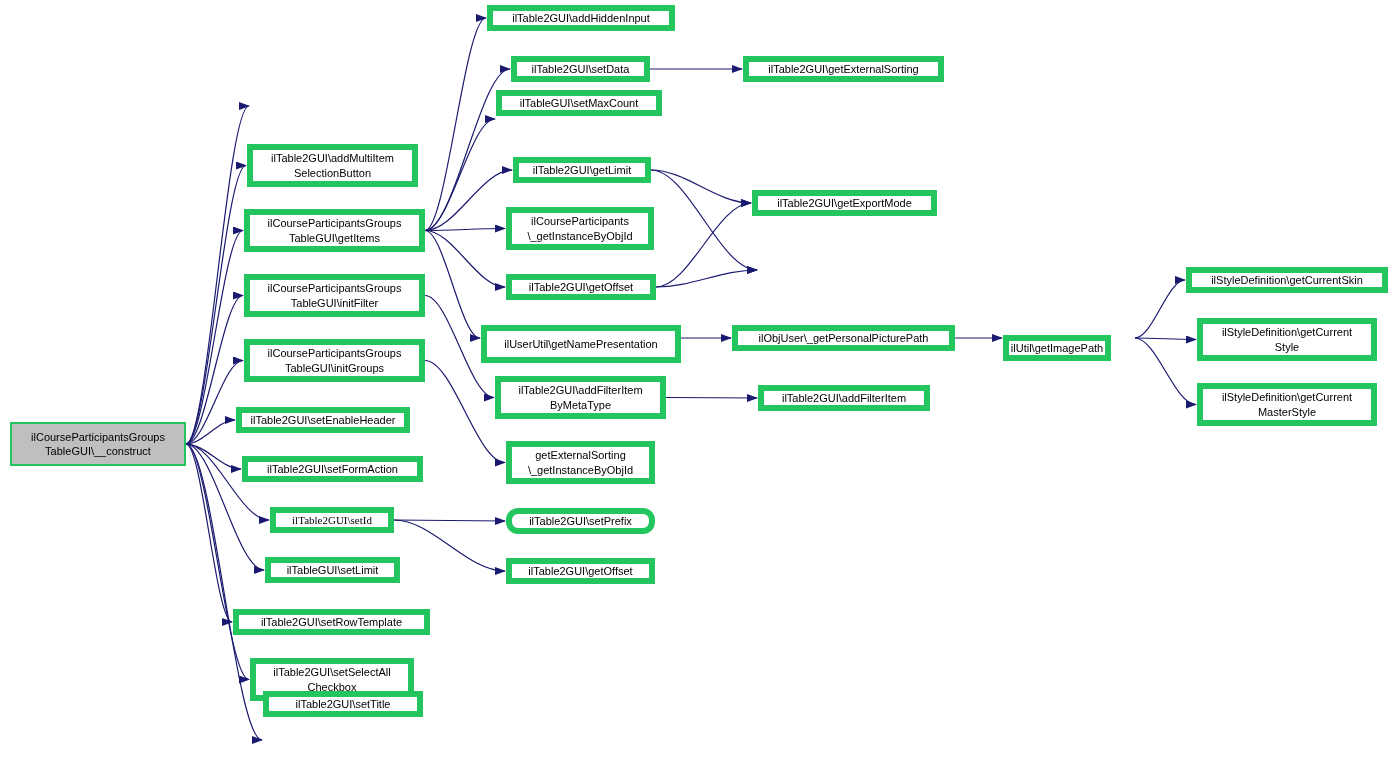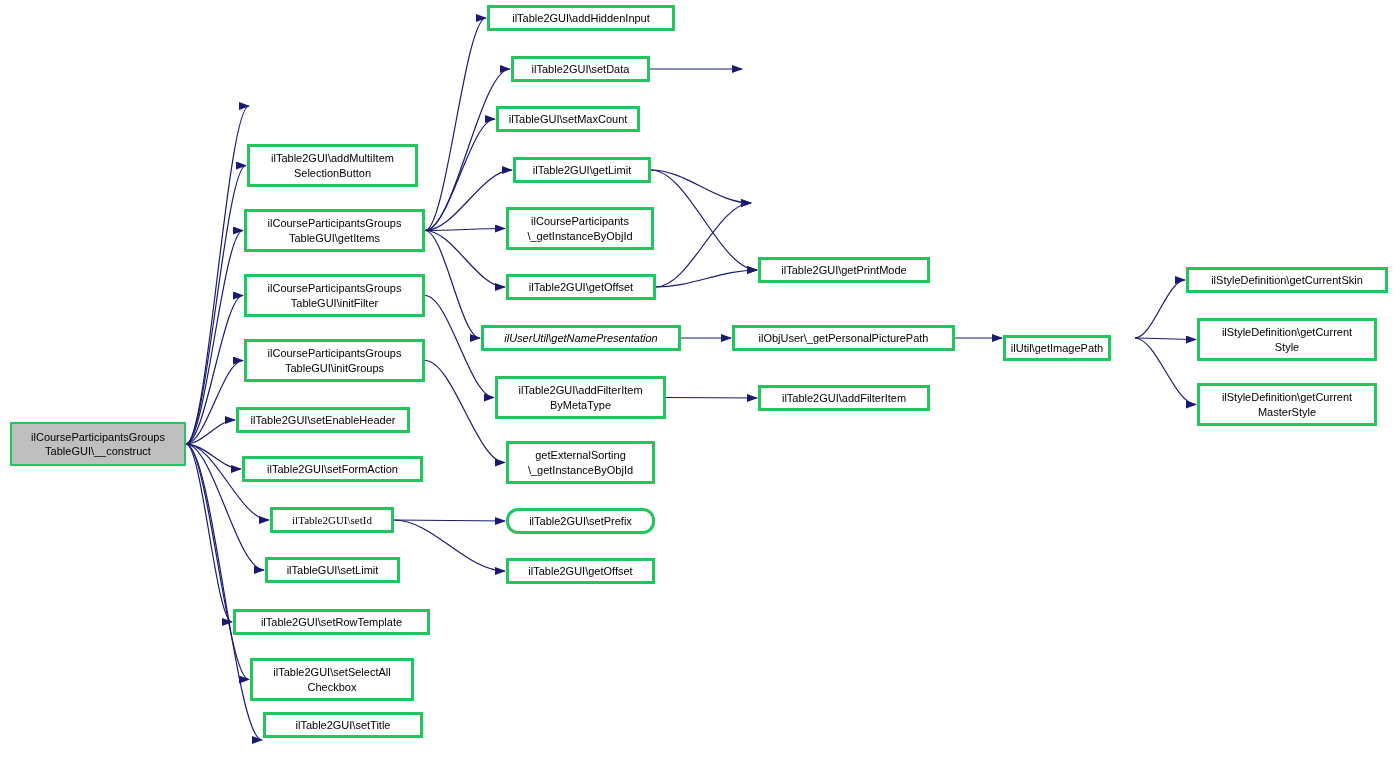--- a/index.html
+++ b/index.html
@@ -12,21 +12,21 @@
     overflow: hidden;
   }
   svg.edge-layer {
     position: absolute;
     left: 0; top: 0;
     width: 1395px; height: 759px;
   }
   .node {
     position: absolute;
     box-sizing: border-box;
-    border: 3px solid #22c55e;
+    border: 6px solid #22c55e;
     background: #ffffff;
     color: #000000;
     font-size: 11px;
     line-height: 1.3;
     display: flex;
     align-items: center;
     justify-content: center;
     text-align: center;
     white-space: pre-line;
     cursor: pointer;
@@ -95,36 +95,37 @@
 TableGUI\initFilter</div>
     <div class="node" style="left: 244px; top: 339px; width: 181px; height: 43px;">ilCourseParticipantsGroups
 TableGUI\initGroups</div>
     <div class="node" style="left: 236px; top: 407px; width: 174px; height: 26px;">ilTable2GUI\setEnableHeader</div>
     <div class="node" style="left: 242px; top: 456px; width: 181px; height: 26px;">ilTable2GUI\setFormAction</div>
     <div class="node" style="left: 270px; top: 507px; width: 124px; height: 26px; font-family: Liberation Serif, serif;">ilTable2GUI\setId</div>
     <div class="node" style="left: 265px; top: 557px; width: 135px; height: 26px;">ilTableGUI\setLimit</div>
     <div class="node" style="left: 233px; top: 609px; width: 197px; height: 26px;">ilTable2GUI\setRowTemplate</div>
     <div class="node" style="left: 250px; top: 658px; width: 164px; height: 43px;">ilTable2GUI\setSelectAll
 Checkbox</div>
-    <div class="node" style="left: 263px; top: 712px; width: 160px; height: 26px;">ilTable2GUI\setTitle</div>
+    <div class="node" style="left: 263px; top: 691px; width: 160px; height: 26px;">ilTable2GUI\setTitle</div>
     <div class="node" style="left: 487px; top: 5px; width: 188px; height: 26px;">ilTable2GUI\addHiddenInput</div>
     <div class="node" style="left: 511px; top: 56px; width: 139px; height: 26px;">ilTable2GUI\setData</div>
-    <div class="node" style="left: 496px; top: 106px; width: 144px; height: 26px;">ilTableGUI\setMaxCount</div>
+    <div class="node" style="left: 496px; top: 90px; width: 166px; height: 26px;">ilTableGUI\setMaxCount</div>
     <div class="node" style="left: 513px; top: 157px; width: 138px; height: 26px;">ilTable2GUI\getLimit</div>
     <div class="node" style="left: 506px; top: 207px; width: 148px; height: 43px;">ilCourseParticipants
 \_getInstanceByObjId</div>
     <div class="node" style="left: 506px; top: 274px; width: 150px; height: 26px;">ilTable2GUI\getOffset</div>
-    <div class="node" style="left: 481px; top: 325px; width: 200px; height: 26px; font-style: italic;">ilUserUtil\getNamePresentation</div>
+    <div class="node" style="left: 481px; top: 325px; width: 200px; height: 38px;">ilUserUtil\getNamePresentation</div>
     <div class="node" style="left: 495px; top: 376px; width: 171px; height: 43px;">ilTable2GUI\addFilterItem
 ByMetaType</div>
     <div class="node" style="left: 506px; top: 441px; width: 149px; height: 43px;">getExternalSorting
 \_getInstanceByObjId</div>
     <div class="node" style="left: 506px; top: 508px; width: 149px; height: 26px; border-radius: 12px;">ilTable2GUI\setPrefix</div>
     <div class="node" style="left: 506px; top: 558px; width: 149px; height: 26px;">ilTable2GUI\getOffset</div>
-    <div class="node" style="left: 758px; top: 257px; width: 172px; height: 26px;">ilTable2GUI\getPrintMode</div>
+    <div class="node" style="left: 743px; top: 56px; width: 201px; height: 26px;">ilTable2GUI\getExternalSorting</div>
+    <div class="node" style="left: 752px; top: 190px; width: 185px; height: 26px;">ilTable2GUI\getExportMode</div>
     <div class="node" style="left: 732px; top: 325px; width: 223px; height: 26px;">ilObjUser\_getPersonalPicturePath</div>
     <div class="node" style="left: 758px; top: 385px; width: 172px; height: 26px;">ilTable2GUI\addFilterItem</div>
     <div class="node" style="left: 1003px; top: 335px; width: 108px; height: 26px;">ilUtil\getImagePath</div>
     <div class="node" style="left: 1186px; top: 267px; width: 202px; height: 26px;">ilStyleDefinition\getCurrentSkin</div>
     <div class="node" style="left: 1197px; top: 318px; width: 180px; height: 43px;">ilStyleDefinition\getCurrent
 Style</div>
     <div class="node" style="left: 1197px; top: 383px; width: 180px; height: 43px;">ilStyleDefinition\getCurrent
 MasterStyle</div>
   </div>
 

